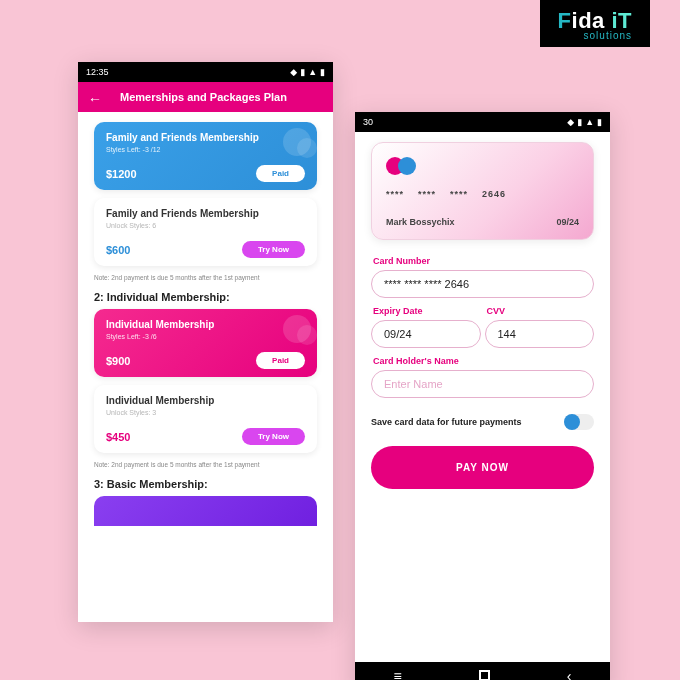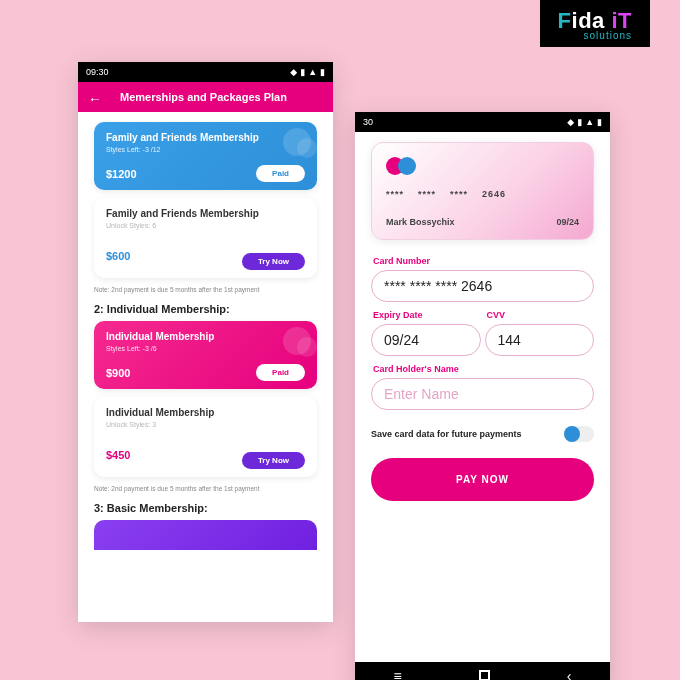--- a/index.html
+++ b/index.html
@@ -2,21 +2,21 @@
 <html><head>
 <meta charset="utf-8">
 <style>
   * { box-sizing: border-box; margin: 0; padding: 0; font-family: -apple-system, BlinkMacSystemFont, "Segoe UI", Arial, sans-serif; }
   body { width: 680px; height: 680px; background: #f9c5d5; position: relative; overflow: hidden; }
 
   
   .logo-badge { position: absolute; top: 0; right: 30px; background: #000; color: #fff; padding: 8px 18px 6px 18px; }
   .logo-badge .fida { font-size: 22px; font-weight: 600; letter-spacing: 0.5px; }
   .logo-badge .fida .f { color:#25b8c4; }
-  .logo-badge .fida .it { color:#d946ef; text-transform: none; }
+  .logo-badge .fida .it { color:#5eead4; text-transform: none; }
   .logo-badge .sol { font-size: 10px; color:#25b8c4; text-align:right; letter-spacing:1px; margin-top:-4px; }
 
   
   .phone { position: absolute; width: 255px; background: #fff; box-shadow: 0 6px 24px rgba(0,0,0,0.15); overflow: hidden; }
   .phone.left { left: 78px; top: 62px; height: 560px; }
   .phone.right { left: 355px; top: 112px; height: 578px; }
 
   .statusbar { height: 20px; background: #000; color:#fff; display:flex; align-items:center; justify-content:space-between; padding:0 8px; font-size:9px; font-weight:500; }
   .status-icons span{ margin-left:3px; }
 
@@ -37,35 +37,35 @@
 
   .card-title { font-size: 10px; font-weight:700; }
   .card-sub { font-size: 7px; opacity:0.85; margin-top:3px; }
   .card-row { display:flex; justify-content:space-between; align-items:center; margin-top:12px; }
   .price { font-size: 11px; font-weight:700; }
   .price.blue-text{ color:#2d8fd8; }
   .price.pink-text{ color:#e6007e; }
   .pill { border-radius: 20px; padding: 4px 16px; font-size:8px; font-weight:700; }
   .pill.paid { background:#fff; color:#2d8fd8; }
   .pill.paid-pink { background:#fff; color:#e6007e; }
-  .pill.try { background:#6d28d9; color:#fff;margin-top:12px; }
+  .pill.try { background:#d946ef; color:#fff; }
 
   .note { font-size: 6.5px; color:#888; margin: 2px 0 10px 0; }
 
   
   .pay-title { text-align:center; font-size:11px; font-weight:700; margin:10px 0 10px 0; color:#222; }
   .credit-card { border-radius:12px; background: linear-gradient(135deg,#fff 0%, #fbd1e6 60%, #f4a8d0 100%); padding:14px 14px 12px 14px; box-shadow:0 2px 8px rgba(0,0,0,0.08); margin-bottom:16px; border:1px solid #f0d0e0;}
   .cc-circles { display:flex; gap:-4px; margin-bottom:14px;}
   .cc-circles .c1{ width:18px;height:18px;border-radius:50%;background:#e6007e; }
   .cc-circles .c2{ width:18px;height:18px;border-radius:50%;background:#2d8fd8; margin-left:-6px; }
   .cc-num { display:flex; gap:14px; font-size:9px; color:#444; font-weight:600; letter-spacing:1px; margin-bottom:18px;}
   .cc-bottom { display:flex; justify-content:space-between; font-size:9px; color:#444; font-weight:700;}
 
   .field-label { font-size:9px; color:#e6007e; font-weight:600; margin:8px 0 4px 2px; }
-  .field-box { border:1px solid #e6b0cd; border-radius:18px; padding:7px 12px; font-size:14px; color:#222; background:#fff;}
+  .field-box { border:1px solid #e6b0cd; border-radius:18px; padding:7px 12px; font-size:11px; color:#222; background:#fff;}
   .field-box.placeholder { color:#e5a5c7; }
   .row2 { display:flex; gap:4px; }
   .row2 > div { flex:1; }
 
   .save-row { display:flex; justify-content:space-between; align-items:center; font-size:9px; font-weight:600; color:#222; margin:16px 0 16px 0; }
   .toggle { width:30px; height:16px; background:#eee; border-radius:10px; position:relative; }
   .toggle .knob { width:16px;height:16px;border-radius:50%;background:#2d8fd8; position:absolute; left:0; top:0; }
 
   .paynow { width:100%; background:#e6007e; color:#fff; border:none; border-radius:22px; padding:16px 0; font-size:10px; font-weight:700; letter-spacing:1px; }
 
@@ -80,21 +80,21 @@
 
 <div class="logo-badge">
   <div class="fida">
     <span class="f">F</span><span>ida </span><span class="it">iT</span>
   </div>
   <div class="sol">solutions</div>
 </div>
 
 <div class="phone left">
   <div class="statusbar">
-    <span>09:30</span>
+    <span>12:35</span>
     <span class="status-icons"><span>◆</span><span>▮</span><span>▲</span><span>▮</span></span>
   </div>
   <div class="header">
     <span class="back-arrow">←</span>
     <span>Memerships and Packages Plan</span>
   </div>
   <div class="screen-body">
 
     <div class="card blue">
       <div class="deco"></div>

